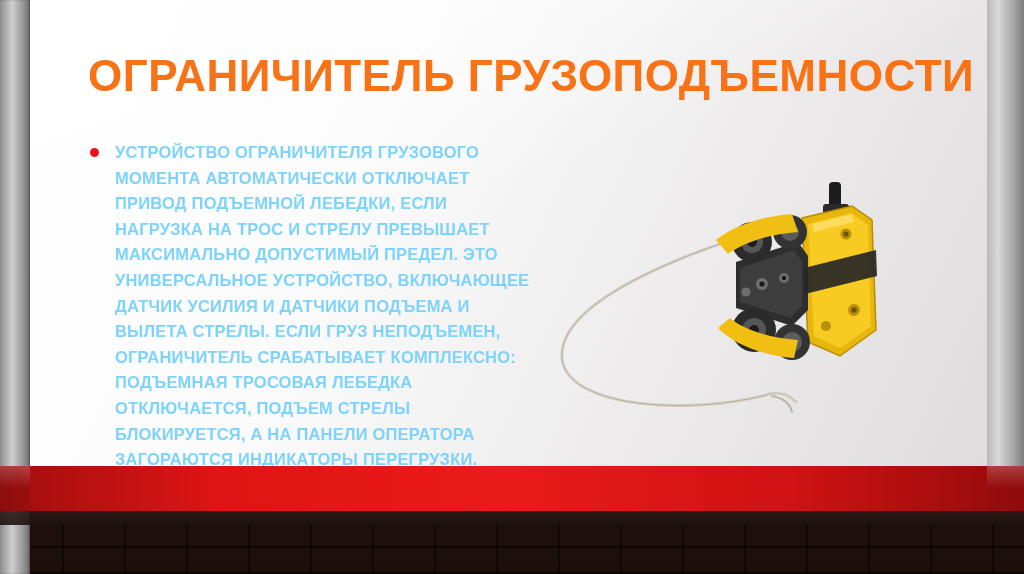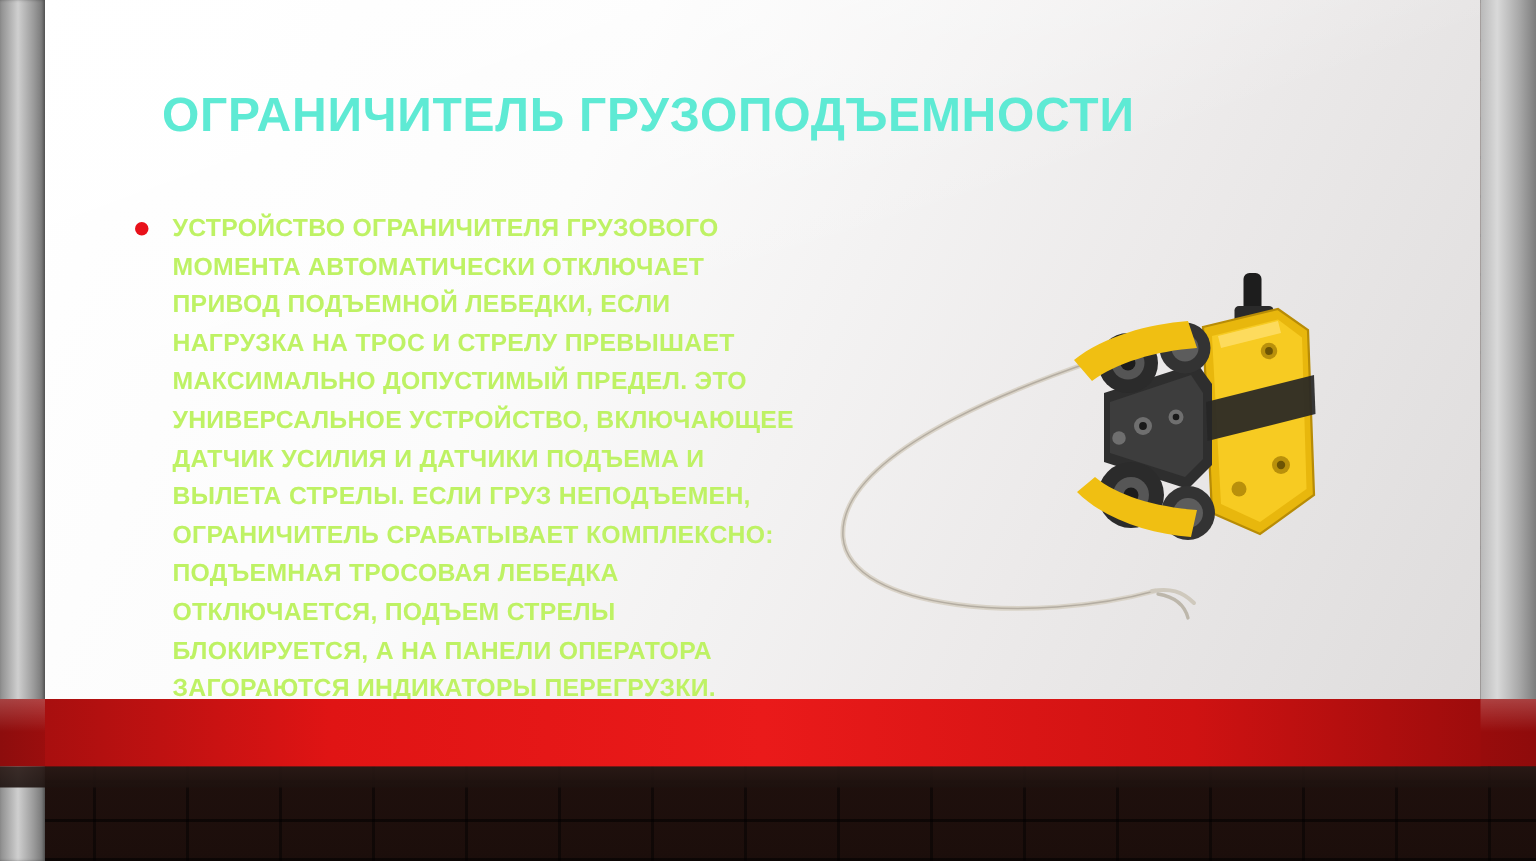--- a/index.html
+++ b/index.html
@@ -99,24 +99,24 @@
     position: absolute;
     left: 0; top: 511px;
     width: 1024px; height: 14px;
     background: linear-gradient(180deg, #2a1a16 0%, #1d110e 100%);
     opacity: 0.9;
   }
 
   
   .title {
     position: absolute;
-    left: 108px; top: 53px;
+    left: 88px; top: 53px;
     width: 800px;
-    color: #5eead4;
-    font-size: 32px;
+    color: #f97316;
+    font-size: 44px;
     font-weight: bold;
     letter-spacing: 0.5px;
     line-height: 46px;
     text-transform: uppercase;
     font-family: "Liberation Sans", sans-serif;
     white-space: nowrap;
   }
 
   
   .bullet-row {
@@ -129,21 +129,21 @@
   .bullet-dot {
     width: 9px;
     height: 9px;
     border-radius: 50%;
     background: #e8111a;
     margin-top: 8px;
     margin-right: 16px;
     flex: none;
   }
   .bullet-text {
-    color: #bef264;
+    color: #7dd3fc;
     font-size: 16.5px;
     font-weight: bold;
     line-height: 25.6px;
     letter-spacing: 0.2px;
     text-transform: uppercase;
     font-family: "Liberation Sans", sans-serif;
   }
 
   
   .photo {

